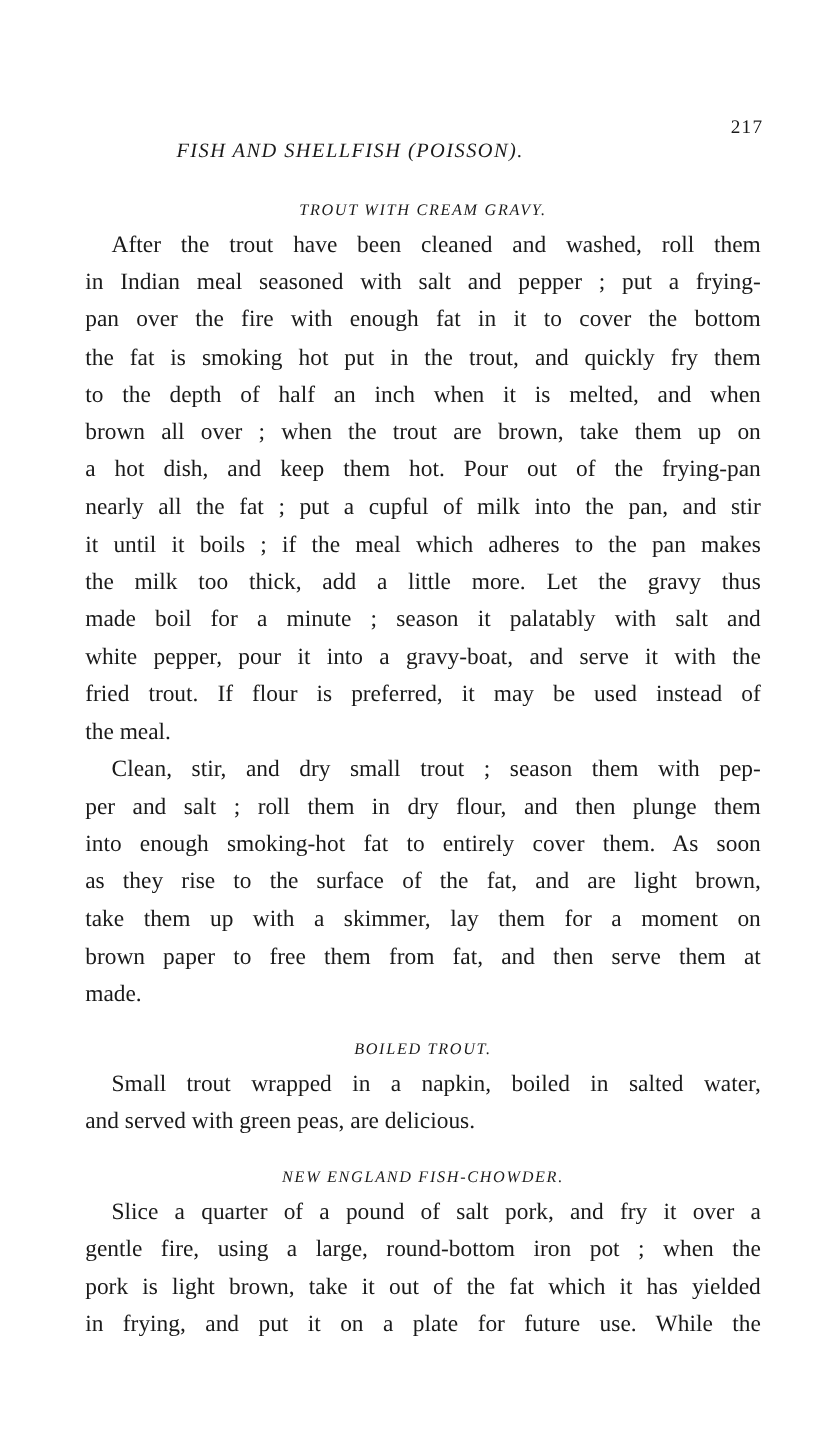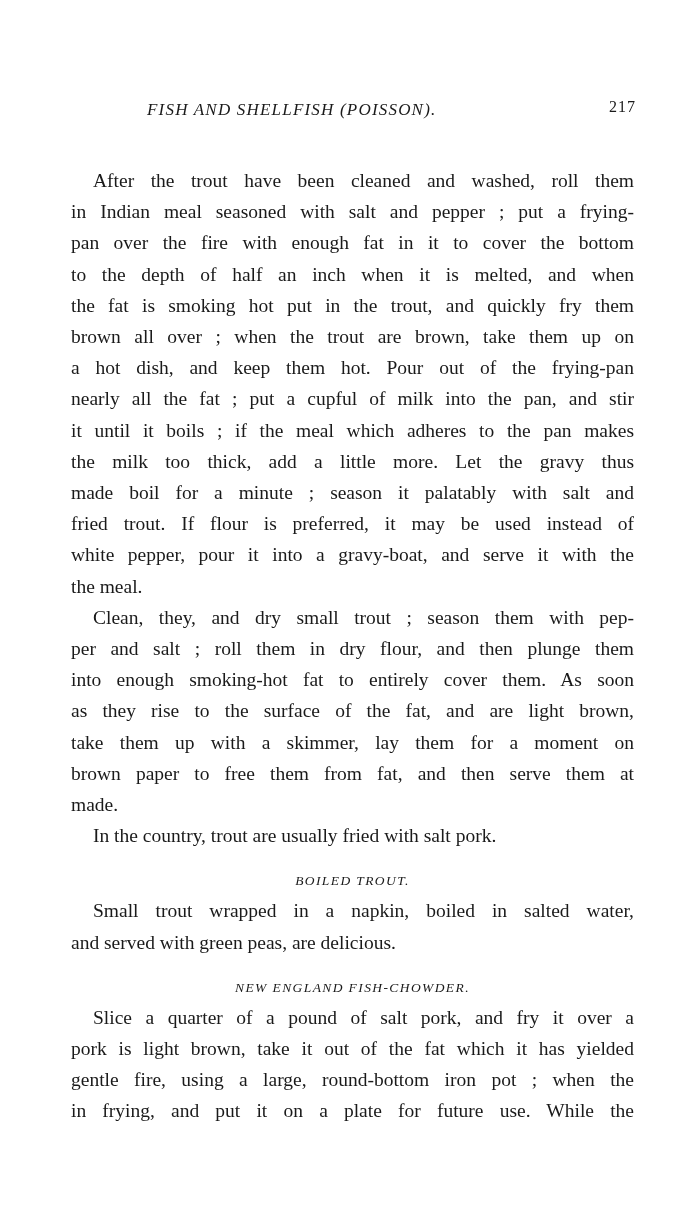--- a/index.html
+++ b/index.html
@@ -6,21 +6,21 @@
   body { width: 700px; height: 1208px; position: relative; overflow: hidden; }
   .page {
     position: absolute; left: 67px; top: 0; width: 571px;
     font-family: "Liberation Serif", "DejaVu Serif", serif;
     color: #1a1a1a;
   }
   .running-head {
     position: absolute; top: 100px; left: 0; width: 571px; height: 30px;
   }
   .running-title {
-    position: absolute; left: 80px; top: 0;
+    position: absolute; left: 80px; top: 16px;
     font-style: italic; font-size: 17px; letter-spacing: 1.2px;
   }
   .page-number {
     position: absolute; right: 2px; top: -2px;
     font-size: 16px; letter-spacing: 1px;
   }
   .content { position: absolute; top: 163px; left: 0; width: 571px; }
   .heading {
     text-align: center; font-style: italic; font-size: 13.5px;
     letter-spacing: 1.4px; height: 24px; line-height: 24px;
@@ -37,59 +37,59 @@
 <body>
 
 <div class="page">
   <div class="running-head">
     <span class="running-title">FISH AND SHELLFISH (POISSON).</span>
     <span class="page-number">217</span>
   </div>
 
   <div class="content">
 
+    <div class="heading">TROUT WITH CREAM GRAVY.</div>
     <div class="para">
       <p class="indent">After the trout have been cleaned and washed, roll them</p>
       <p>in Indian meal seasoned with salt and pepper ; put a frying-</p>
       <p>pan over the fire with enough fat in it to cover the bottom</p>
+      <p>the fat is smoking hot put in the trout, and quickly fry them</p>
       <p>to the depth of half an inch when it is melted, and when</p>
-      <p>the fat is smoking hot put in the trout, and quickly fry them</p>
       <p>brown all over ; when the trout are brown, take them up on</p>
       <p>a hot dish, and keep them hot.  Pour out of the frying-pan</p>
       <p>nearly all the fat ; put a cupful of milk into the pan, and stir</p>
       <p>it until it boils ; if the meal which adheres to the pan makes</p>
       <p>the milk too thick, add a little more.  Let the gravy thus</p>
       <p>made boil for a minute ; season it palatably with salt and</p>
+      <p>white pepper, pour it into a gravy-boat, and serve it with the</p>
       <p>fried trout.  If flour is preferred, it may be used instead of</p>
-      <p>white pepper, pour it into a gravy-boat, and serve it with the</p>
       <p class="last">the meal.</p>
     </div>
 
     <div class="para">
-      <p class="indent">Clean, they, and dry small trout ; season them with pep-</p>
+      <p class="indent">Clean, stir, and dry small trout ; season them with pep-</p>
       <p>per and salt ; roll them in dry flour, and then plunge them</p>
       <p>into enough smoking-hot fat to entirely cover them.  As soon</p>
       <p>as they rise to the surface of the fat, and are light brown,</p>
       <p>take them up with a skimmer, lay them for a moment on</p>
       <p>brown paper to free them from fat, and then serve them at</p>
       <p class="last">made.</p>
-      <p class="indent last">In the country, trout are usually fried with salt pork.</p>
     </div>
 
     <div class="gap-m"></div>
 
     <div class="heading">BOILED TROUT.</div>
     <div class="para">
       <p class="indent">Small trout wrapped in a napkin, boiled in salted water,</p>
       <p class="last">and served with green peas, are delicious.</p>
     </div>
 
     <div class="gap-m"></div>
 
     <div class="heading">NEW ENGLAND FISH-CHOWDER.</div>
     <div class="para">
       <p class="indent">Slice a quarter of a pound of salt pork, and fry it over a</p>
+      <p>gentle fire, using a large, round-bottom iron pot ; when the</p>
       <p>pork is light brown, take it out of the fat which it has yielded</p>
-      <p>gentle fire, using a large, round-bottom iron pot ; when the</p>
       <p>in frying, and put it on a plate for future use.  While the</p>
     </div>
   </div>
 </div>
 
 </body></html>

